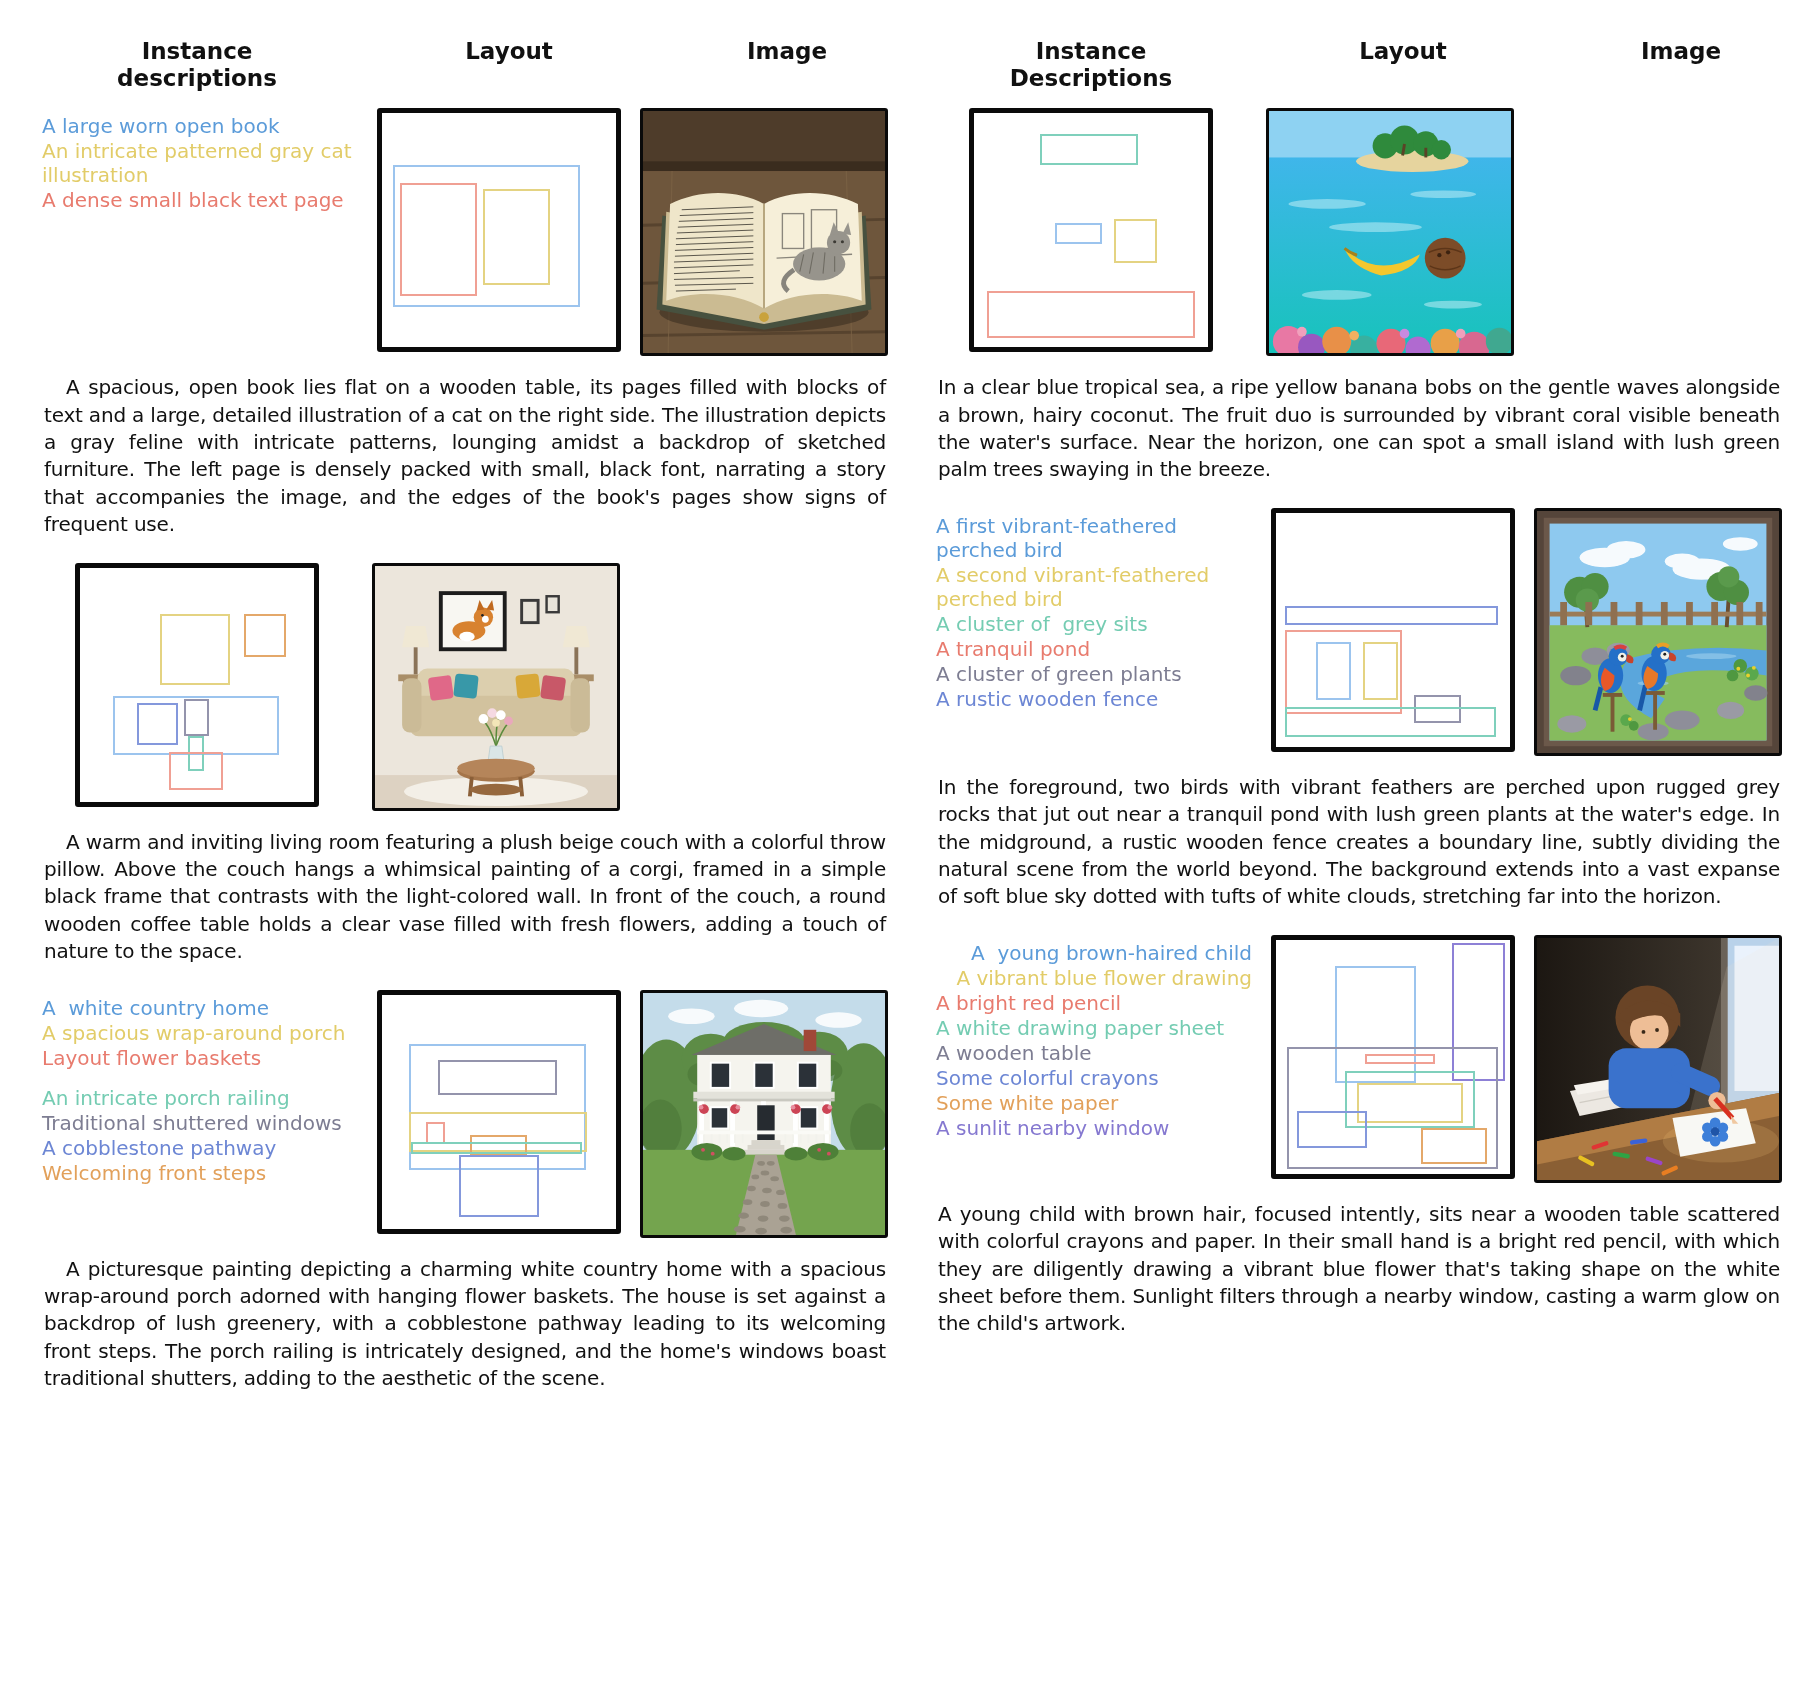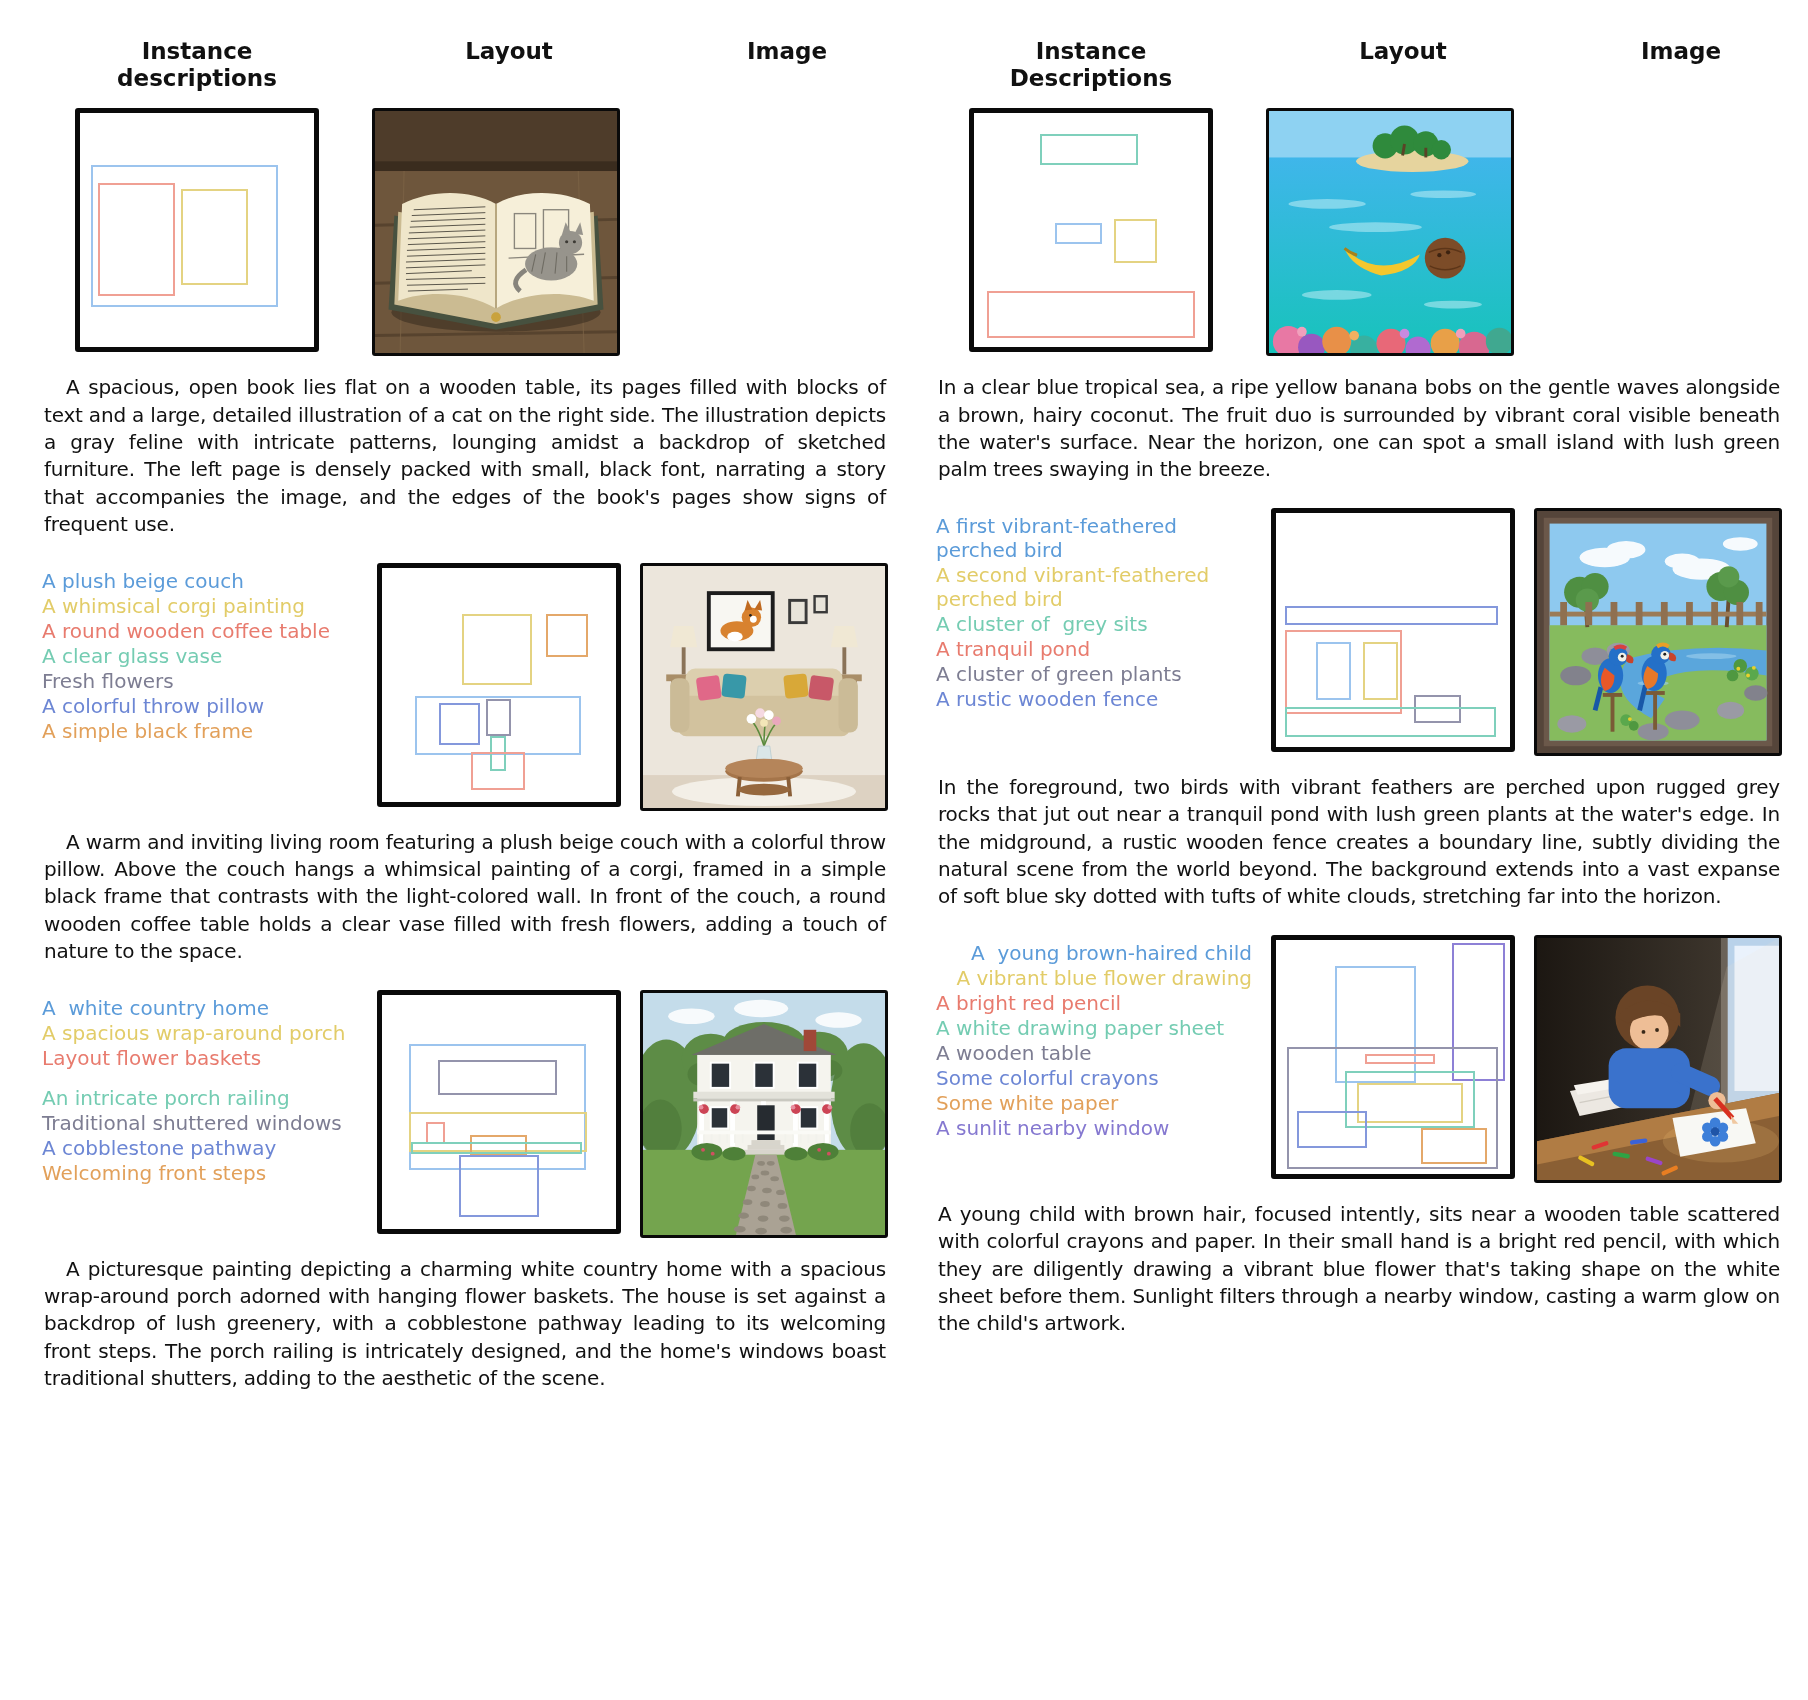--- a/index.html
+++ b/index.html
@@ -25,20 +25,25 @@
 
   <div class="half">
     <div class="grid3 col-head">
       <div class="hd">Instance
 descriptions</div>
       <div class="hd">Layout</div>
       <div class="hd">Image</div>
     </div>
 
     <section class="panel">
+      <div class="desc-cell">
+          <div class="desc-line" style="color: rgb(91, 155, 217);">A large worn open book</div>
+          <div class="desc-line" style="color: rgb(226, 204, 104);">An intricate patterned gray cat illustration</div>
+          <div class="desc-line" style="color: rgb(232, 123, 110);">A dense small black text page</div>
+        </div>
       <div class="layout-cell">
         <div class="layout-box">
             <div class="lbox" style="left: 4.5%; top: 22%; width: 80%; height: 61%; border-color: rgb(156, 196, 238);"></div>
             <div class="lbox" style="left: 7.5%; top: 30%; width: 33%; height: 48%; border-color: rgb(240, 160, 148);"></div>
             <div class="lbox" style="left: 43%; top: 32.5%; width: 29%; height: 41%; border-color: rgb(228, 211, 130);"></div>
           </div>
       </div>
       <div class="image-cell">
         <svg viewBox="0 0 250 250" aria-label="Photograph of a large worn open book lying on rustic wooden planks; the left page is dense with small black text and the right page shows an engraved illustration of a gray patterned cat among sketched furniture.">
           <rect width="250" height="250" fill="#6e563c"></rect>
@@ -97,29 +102,20 @@
             <circle cx="198" cy="135" r="1.6" fill="#3c3a34"></circle>
               <circle cx="206" cy="135" r="1.6" fill="#3c3a34"></circle>
           </g>
           <circle cx="125" cy="213" r="5" fill="#c9a23c"></circle>
         </svg>
       </div>
       <p class="caption cap-indent">A spacious, open book lies flat on a wooden table, its pages filled with blocks of text and a large, detailed illustration of a cat on the right side. The illustration depicts a gray feline with intricate patterns, lounging amidst a backdrop of sketched furniture. The left page is densely packed with small, black font, narrating a story that accompanies the image, and the edges of the book's pages show signs of frequent use.</p>
     </section>
 
     <section class="panel">
-      <div class="desc-cell">
-          <div class="desc-line" style="color: rgb(91, 155, 217);">A plush beige couch</div>
-          <div class="desc-line" style="color: rgb(226, 204, 104);">A whimsical corgi painting</div>
-          <div class="desc-line" style="color: rgb(232, 123, 110);">A round wooden coffee table</div>
-          <div class="desc-line" style="color: rgb(116, 204, 178);">A clear glass vase</div>
-          <div class="desc-line" style="color: rgb(125, 125, 146);">Fresh flowers</div>
-          <div class="desc-line" style="color: rgb(108, 134, 212);">A colorful throw pillow</div>
-          <div class="desc-line" style="color: rgb(226, 160, 90);">A simple black frame</div>
-        </div>
       <div class="layout-cell">
         <div class="layout-box">
             <div class="lbox" style="left: 34%; top: 20%; width: 30%; height: 30%; border-color: rgb(228, 211, 130);"></div>
             <div class="lbox" style="left: 70%; top: 20%; width: 18%; height: 18%; border-color: rgb(228, 168, 106);"></div>
             <div class="lbox" style="left: 14%; top: 55%; width: 71%; height: 25%; border-color: rgb(156, 196, 238);"></div>
             <div class="lbox" style="left: 24.5%; top: 58%; width: 17.5%; height: 18%; border-color: rgb(132, 152, 220);"></div>
             <div class="lbox" style="left: 44.5%; top: 56%; width: 10.5%; height: 16%; border-color: rgb(148, 148, 172);"></div>
             <div class="lbox" style="left: 46%; top: 72%; width: 7%; height: 15%; border-color: rgb(127, 208, 188);"></div>
             <div class="lbox" style="left: 38%; top: 79%; width: 23%; height: 16%; border-color: rgb(240, 160, 148);"></div>
           </div>

